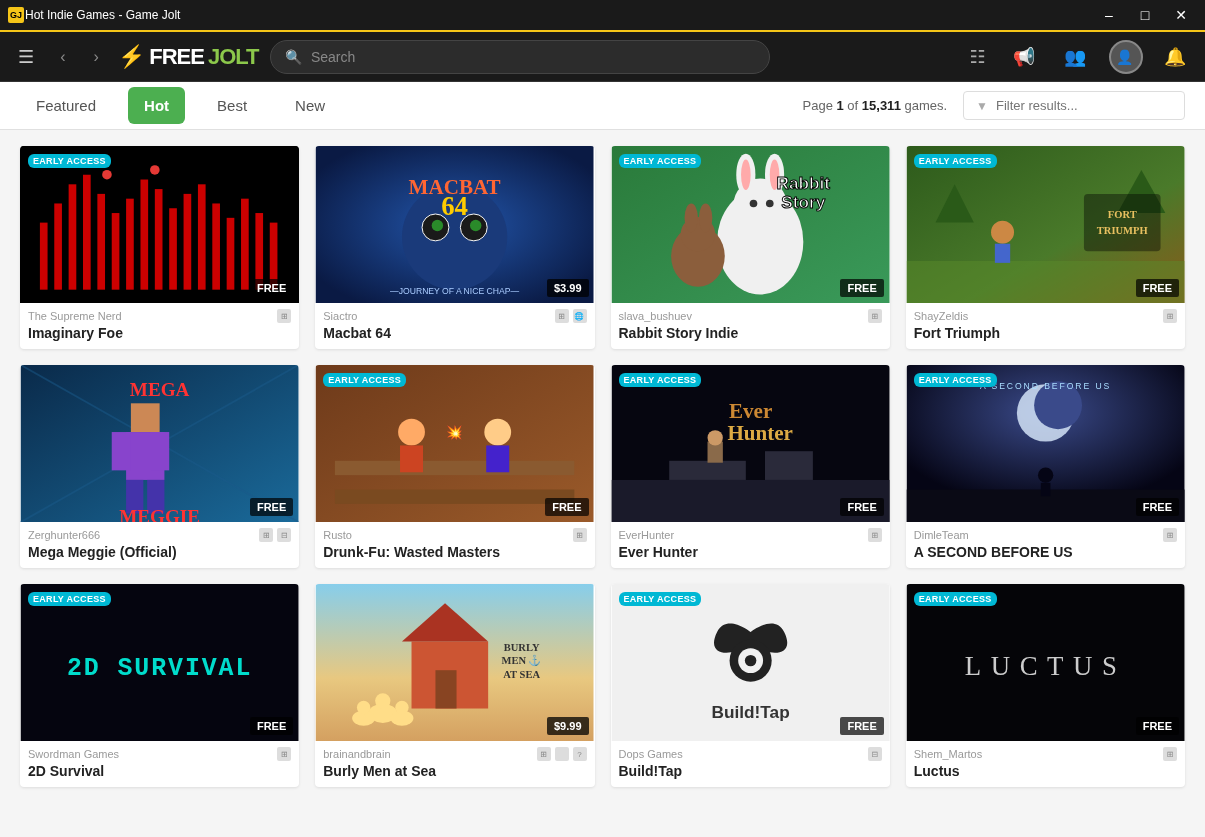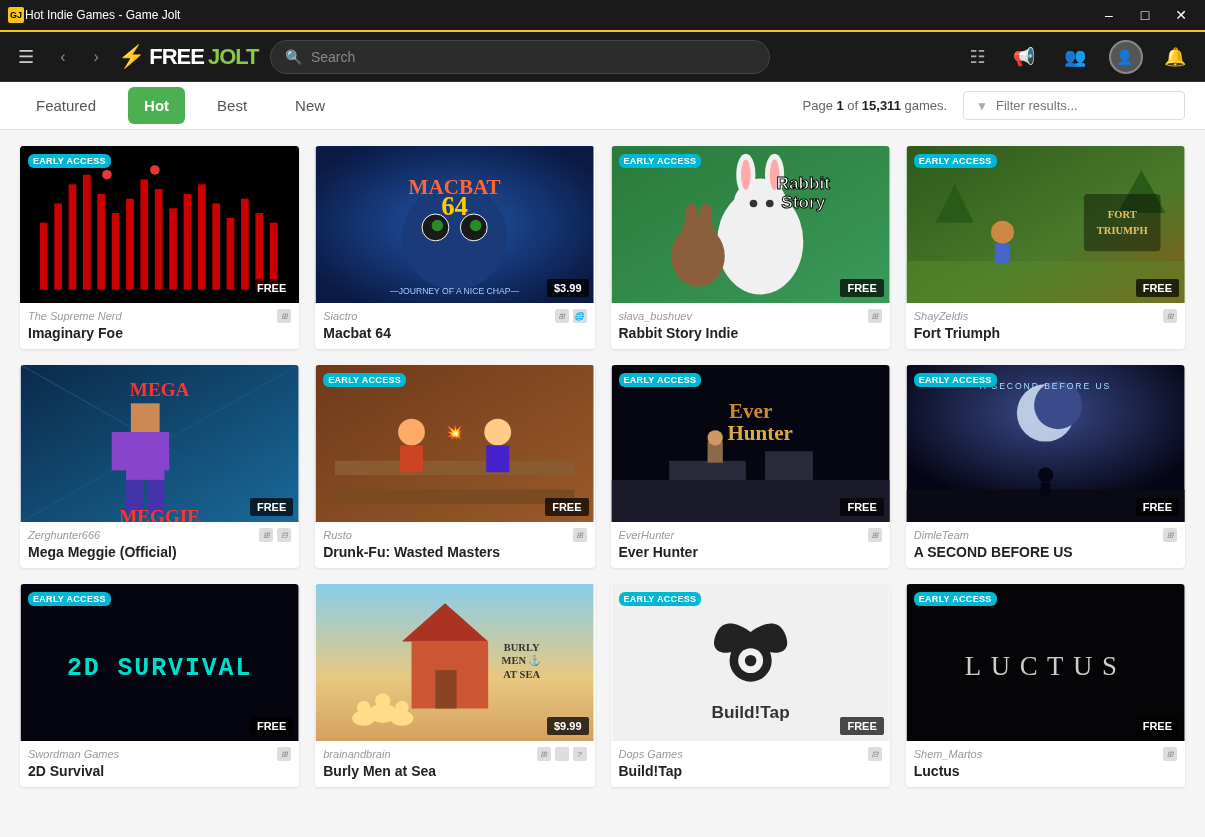--- a/index.html
+++ b/index.html
@@ -197,21 +197,20 @@
     .game-info {
       padding: 6px 8px 8px;
     }
     .game-author {
       font-size: 11px;
       color: #999;
       display: flex;
       align-items: center;
       justify-content: space-between;
       margin-bottom: 2px;
-      font-style: italic;
     }
     .game-author-icons {
       display: flex; gap: 4px;
     }
     .game-author-icon {
       width: 14px; height: 14px;
       background: #ddd; border-radius: 2px;
       display: flex; align-items: center; justify-content: center;
       font-size: 8px; color: #888;
     }

